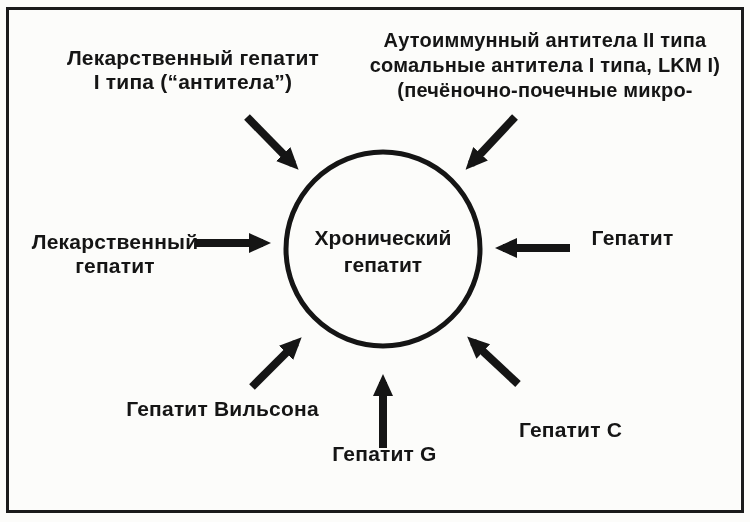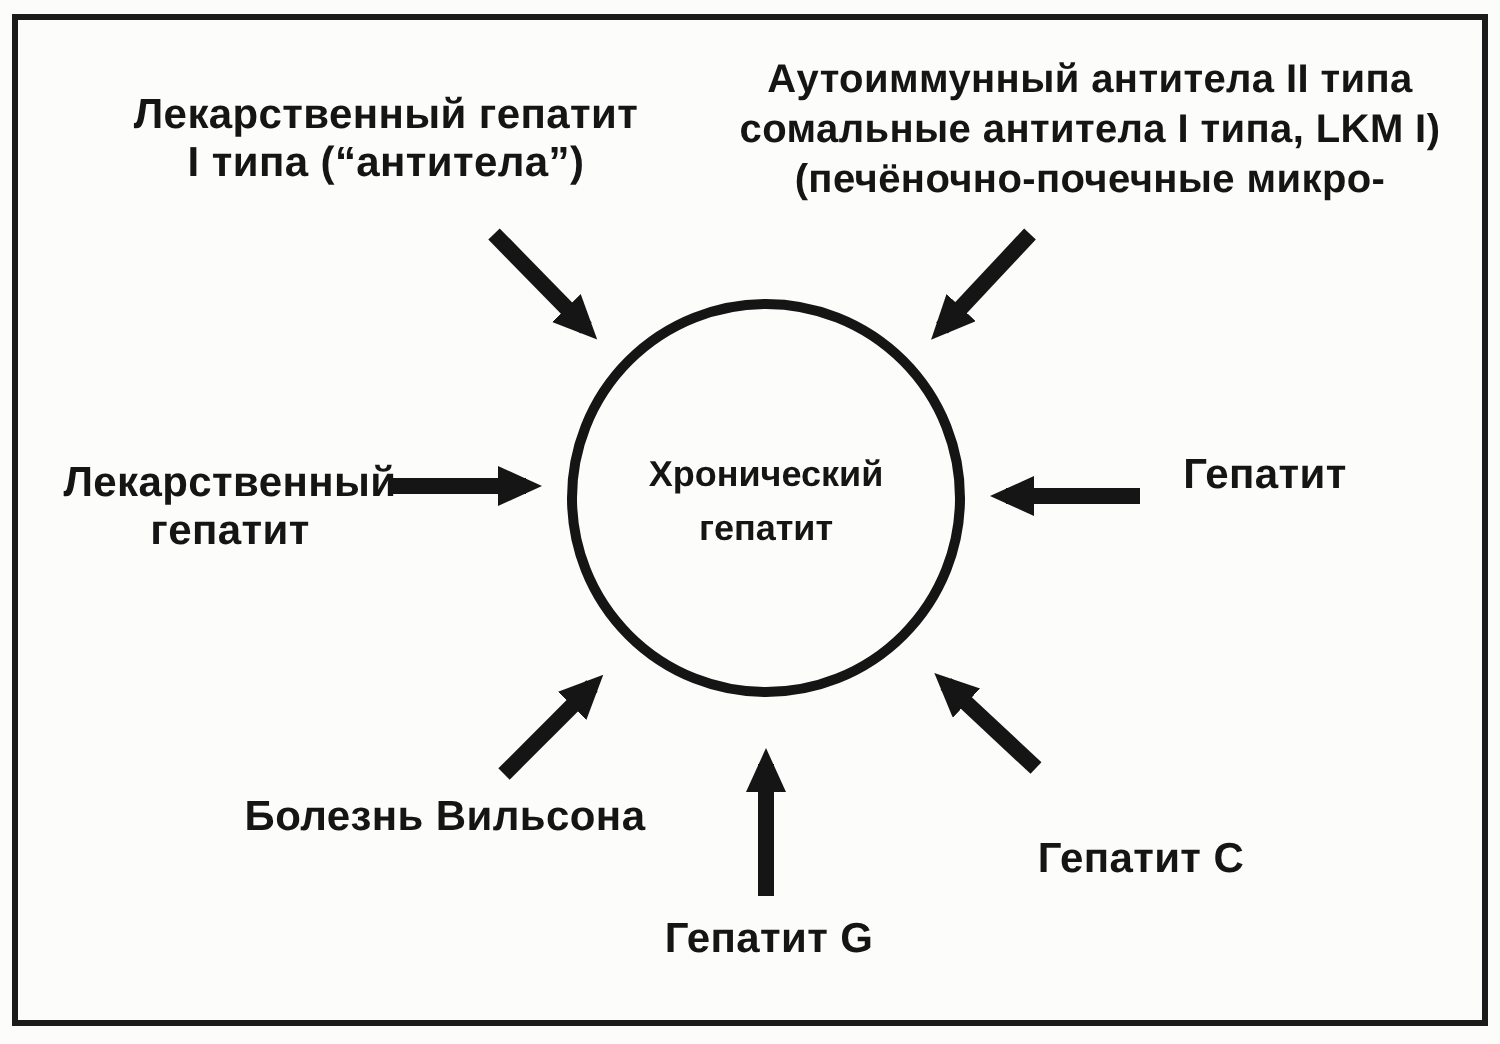--- a/index.html
+++ b/index.html
@@ -42,21 +42,21 @@
     white-space: nowrap;
   }
   .label-tr {
     font-size: 20px;
     line-height: 25px;
   }
   .center-label {
     position: absolute;
     text-align: center;
     font-weight: bold;
-    font-size: 18px;
+    font-size: 21px;
     line-height: 27px;
     white-space: nowrap;
   }
 </style>
 </head>
 <body>
 
 <div class="page">
 
   <div class="frame-border"></div>
@@ -104,24 +104,24 @@
   <div class="label" style="left:10px; top:230px; width:180px;margin-left:15px;">
     <div>Лекарственный</div>
     <div>гепатит</div>
   </div>
 
   <div class="label" style="left:580px; top:226px; width:105px;">
     <div>Гепатит</div>
   </div>
 
   <div class="label" style="left:105px; top:397px; width:235px;">
-    <div>Болезнь Вильсона</div>
+    <div>Гепатит Вильсона</div>
   </div>
 
-  <div class="label" style="left:322px; top:458px; width:125px;">
+  <div class="label" style="left:322px; top:442px; width:125px;">
     <div>Гепатит G</div>
   </div>
 
   <div class="label" style="left:498px; top:418px; width:145px;">
     <div>Гепатит C</div>
   </div>
 
 </div>
 
 </body></html>

